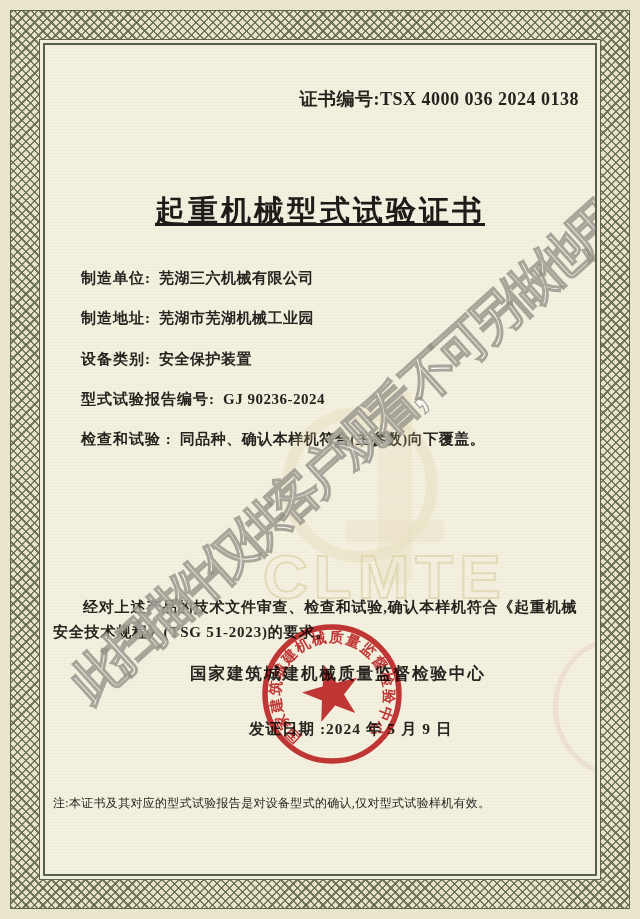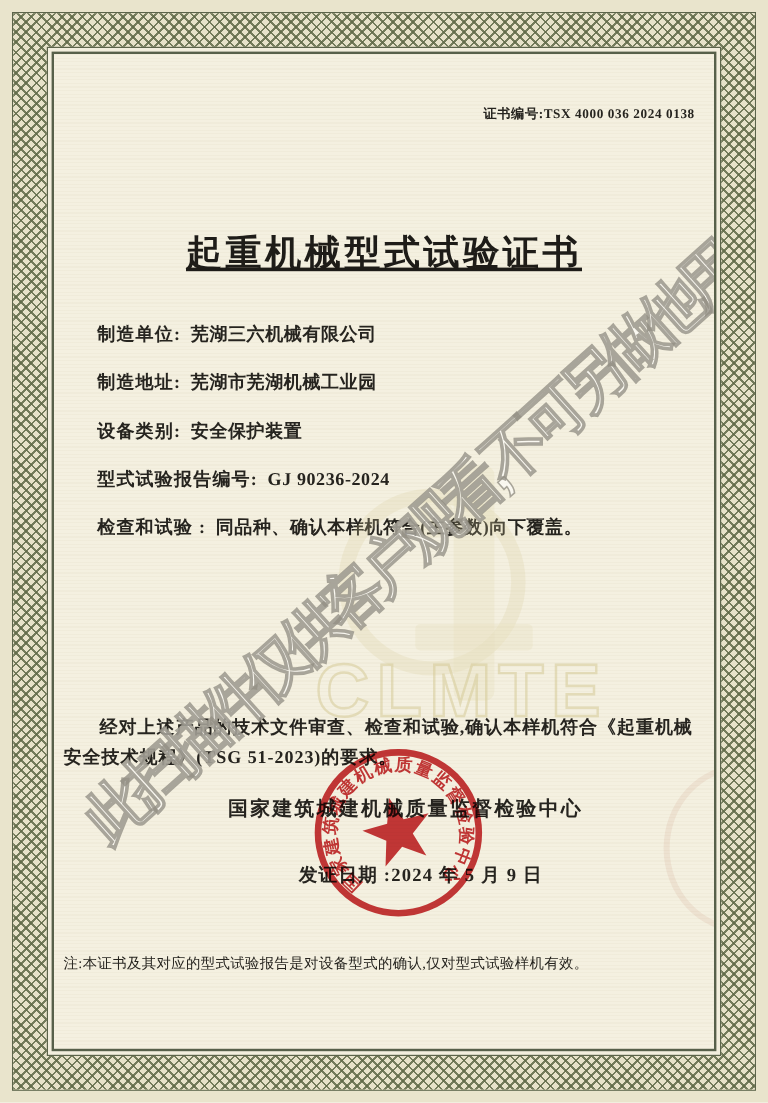--- a/index.html
+++ b/index.html
@@ -16,21 +16,21 @@
       repeating-linear-gradient(45deg, rgba(96,106,72,.85) 0 1.6px, transparent 1.6px 6px),
       repeating-linear-gradient(135deg, rgba(96,106,72,.85) 0 1.6px, transparent 1.6px 6px);
   }
   .b2{height:100%;box-sizing:border-box;border:1px solid #5c644a;padding:3px;background:#f2eedd;}
   .b3{
     height:100%;box-sizing:border-box;border:2px solid #57604a;position:relative;overflow:hidden;
     background-color:#f4f0e0;
     background-image:repeating-linear-gradient(0deg, rgba(205,195,165,.10) 0 1px, transparent 1px 3px);
   }
   .cert-number{
-    position:absolute;top:42px;right:16px;font-size:11px;font-weight:bold;color:#26241f;
+    position:absolute;top:42px;right:16px;font-size:18px;font-weight:bold;color:#26241f;
     white-space:pre;letter-spacing:.5px;
   }
   .title{
     position:absolute;top:146px;left:0;right:0;text-align:center;
     font-size:30px;font-weight:bold;color:#1e1c18;letter-spacing:3px;text-decoration:underline;
   }
   .fields{position:absolute;top:224px;left:36px;right:20px;}
   .field-row{height:40.3px;font-size:15px;font-weight:bold;color:#26241f;white-space:pre;}
   .field-row .lab{letter-spacing:1px;}
   .field-row .val{margin-left:8px;letter-spacing:.5px;}

